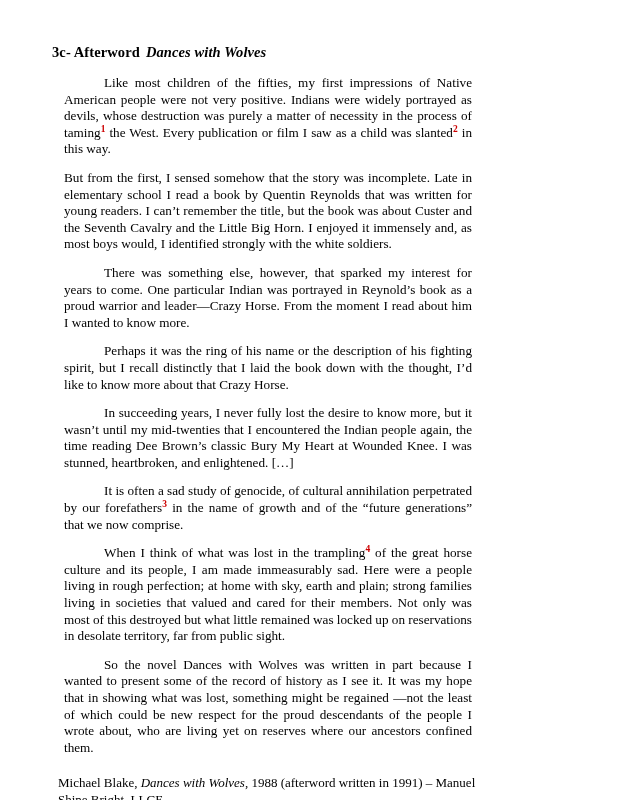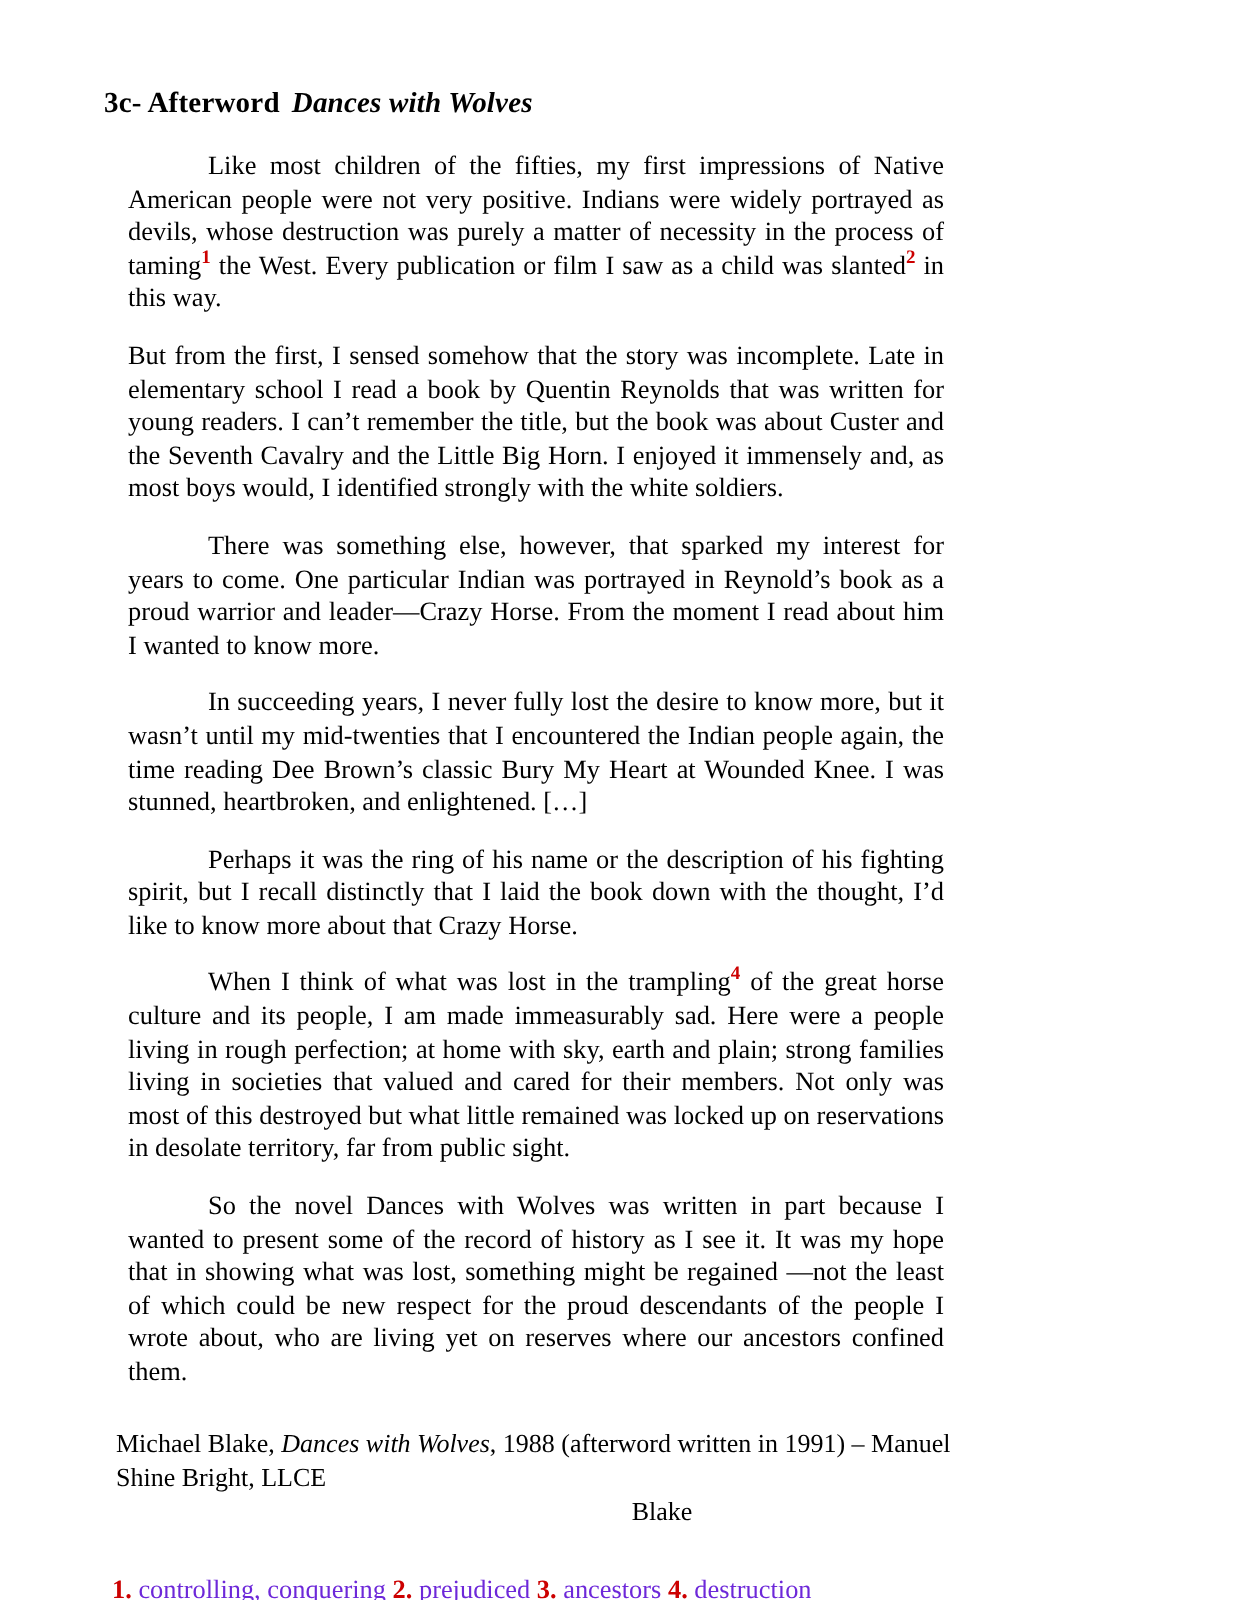--- a/index.html
+++ b/index.html
@@ -85,22 +85,23 @@
 <div class="page">
 
   <h1 class="doc-title">
     <span>3c- Afterword</span><span class="work">Dances with Wolves</span>
   </h1>
 
   <div id="body-container">
       <p class="body-par indent"><span>Like most children of the fifties, my first impressions of Native American people were not very positive. Indians were widely portrayed as devils, whose destruction was purely a matter of necessity in the process of taming</span><sup class="note">1</sup><span> the West. Every publication or film I saw as a child was slanted</span><sup class="note">2</sup><span> in this way.</span></p>
       <p class="body-par"><span>But from the first, I sensed somehow that the story was incomplete. Late in elementary school I read a book by Quentin Reynolds that was written for young readers. I can’t remember the title, but the book was about Custer and the Seventh Cavalry and the Little Big Horn. I enjoyed it immensely and, as most boys would, I identified strongly with the white soldiers.</span></p>
       <p class="body-par indent"><span>There was something else, however, that sparked my interest for years to come. One particular Indian was portrayed in Reynold’s book as a proud warrior and leader—Crazy Horse. From the moment I read about him I wanted to know more.</span></p>
+      <p class="body-par indent"><span>Perhaps it was the ring of his name or the description of his fighting spirit, but I recall distinctly that I laid the book down with the thought, I’d like to know more about that Crazy Horse.</span></p>
       <p class="body-par indent"><span>In succeeding years, I never fully lost the desire to know more, but it wasn’t until my mid-twenties that I encountered the Indian people again, the time reading Dee Brown’s classic Bury My Heart at Wounded Knee. I was stunned, heartbroken, and enlightened. […]</span></p>
-      <p class="body-par indent"><span>Perhaps it was the ring of his name or the description of his fighting spirit, but I recall distinctly that I laid the book down with the thought, I’d like to know more about that Crazy Horse.</span></p>
+      <p class="body-par indent"><span>It is often a sad study of genocide, of cultural annihilation perpetrated by our forefathers</span><sup class="note">3</sup><span> in the name of growth and of the “future generations” that we now comprise.</span></p>
       <p class="body-par indent"><span>When I think of what was lost in the trampling</span><sup class="note">4</sup><span> of the great horse culture and its people, I am made immeasurably sad. Here were a people living in rough perfection; at home with sky, earth and plain; strong families living in societies that valued and cared for their members. Not only was most of this destroyed but what little remained was locked up on reservations in desolate territory, far from public sight.</span></p>
       <p class="body-par indent"><span>So the novel Dances with Wolves was written in part because I wanted to present some of the record of history as I see it. It was my hope that in showing what was lost, something might be regained —not the least of which could be new respect for the proud descendants of the people I wrote about, who are living yet on reserves where our ancestors confined them.</span></p>
     </div>
 
   <div class="sig">
     <div>
       <span>Michael Blake, </span><span class="work">Dances with Wolves</span><span>, 1988 (afterword written in 1991) – Manuel Shine Bright, LLCE</span>
     </div>
     <div class="sig-line2">Blake</div>
   </div>

